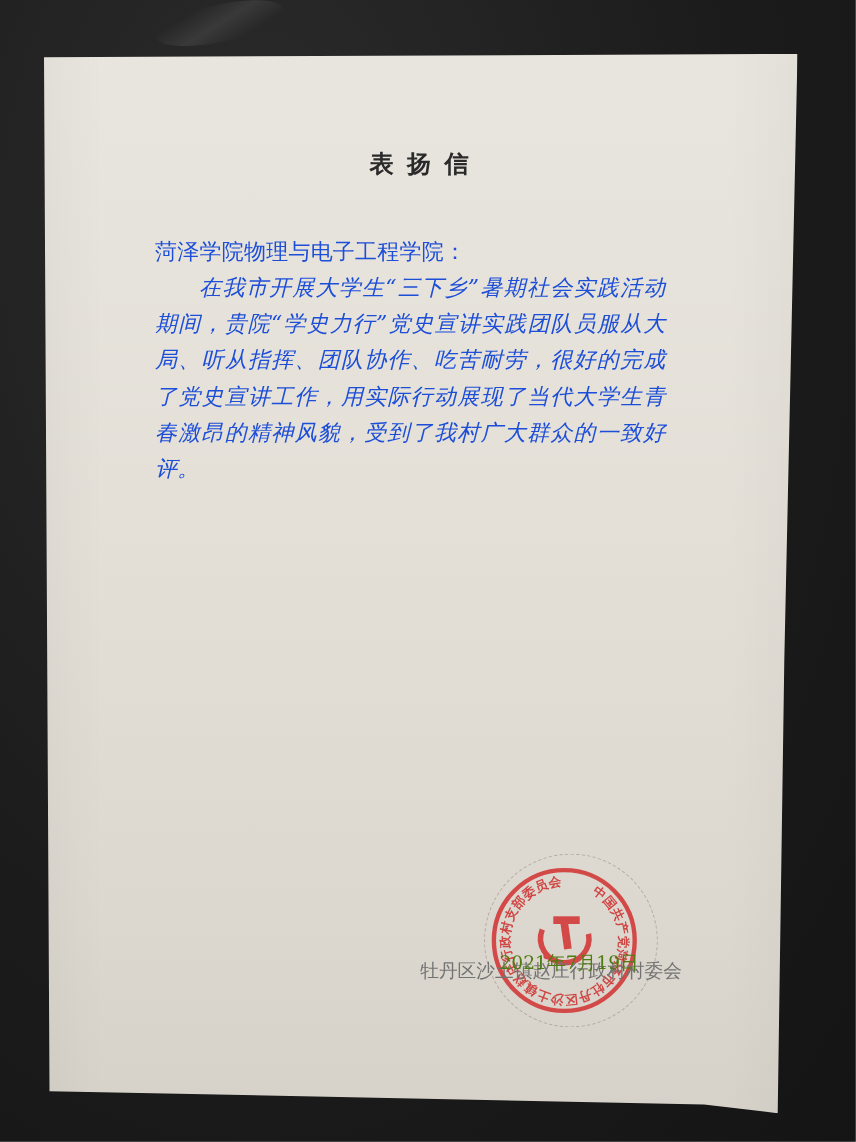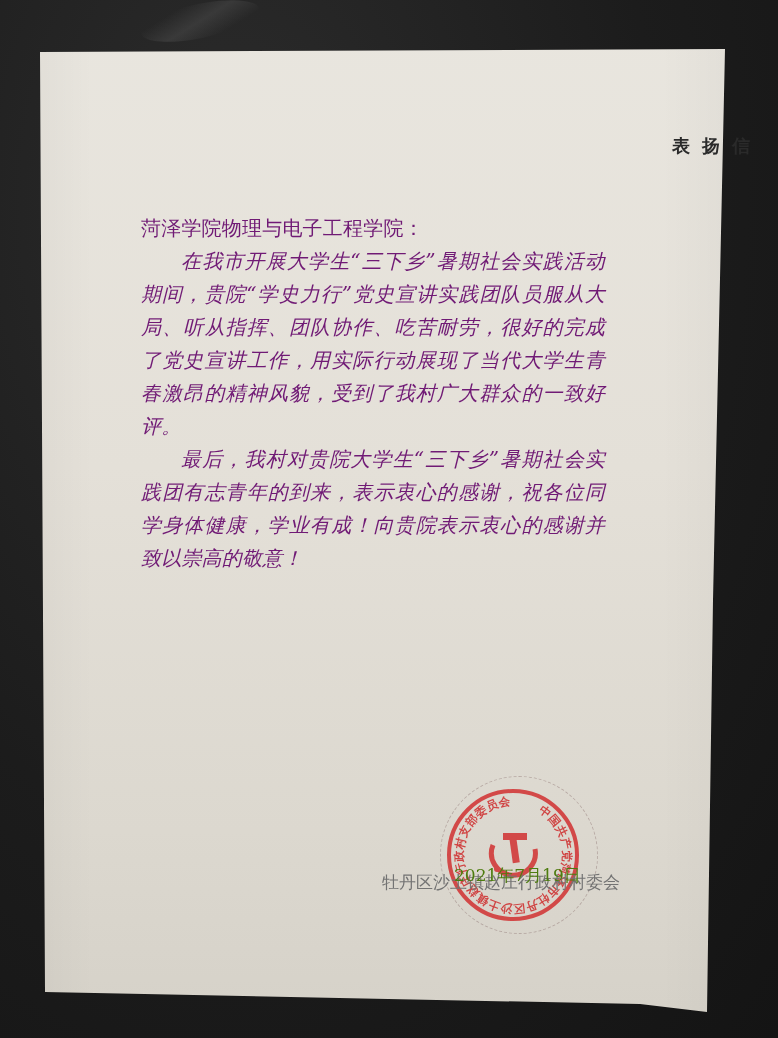--- a/index.html
+++ b/index.html
@@ -18,28 +18,28 @@
       background: linear-gradient(180deg, #e9e6df 0%, #e4e0d8 45%, #dcd8cf 80%, #d5d1c8 100%);
       clip-path: polygon(40px 52px, 725px 49px, 713px 600px, 707px 1012px, 640px 1004px, 45px 992px);
     }
     .paper-shade {
       position: absolute; left: 0; top: 0; width: 778px; height: 1038px;
       background: linear-gradient(90deg, rgba(0,0,0,0.05) 0%, rgba(0,0,0,0) 12%, rgba(0,0,0,0) 85%, rgba(0,0,0,0.05) 100%);
       clip-path: polygon(40px 52px, 725px 49px, 713px 600px, 707px 1012px, 640px 1004px, 45px 992px);
       pointer-events: none;
     }
     .title {
-      position: absolute; left: 0; width: 750px; top: 134px; text-align: right;
+      position: absolute; left: 0; width: 750px; top: 134px; text-align: center;
       font-family: Liberation Mono, monospace;
-      font-size: 18px; font-weight: bold; letter-spacing: 12px; color: #2a2a2a;
+      font-size: 22px; font-weight: bold; letter-spacing: 12px; color: #2a2a2a;
       padding-left: 12px;
     }
     .body-text {
       position: absolute; left: 141px; top: 212px; width: 464px;
-      font-size: 20px; line-height: 33px; color: #701a75; letter-spacing: 0.2px;
+      font-size: 20px; line-height: 33px; color: #1d4ed8; letter-spacing: 0.2px;
     }
     .salutation { margin: 0; }
     .para { margin: 0; text-indent: 40px; text-align: justify; font-style: italic; }
     .signature {
       position: absolute; left: 382px; top: 823px; font-size: 17px; color: #737373; white-space: nowrap;
       z-index: 3;
       margin-top: 48px;
     }
     .date {
       position: absolute; left: 454px; top: 864px; font-size: 17px; color: #4d7c0f; white-space: nowrap;
@@ -60,21 +60,20 @@
 <div class="bg-streak"></div>
 
 <div class="paper"></div>
 <div class="paper-shade"></div>
 
 <div class="title">表扬信</div>
 
 <div class="body-text">
   <p class="salutation">菏泽学院物理与电子工程学院：</p>
   <p class="para">在我市开展大学生“三下乡”暑期社会实践活动期间，贵院“学史力行”党史宣讲实践团队员服从大局、听从指挥、团队协作、吃苦耐劳，很好的完成了党史宣讲工作，用实际行动展现了当代大学生青春激昂的精神风貌，受到了我村广大群众的一致好评。</p>
-  <p class="para">最后，我村对贵院大学生“三下乡”暑期社会实践团有志青年的到来，表示衷心的感谢，祝各位同学身体健康，学业有成！向贵院表示衷心的感谢并致以崇高的敬意！</p>
 </div>
 
 <div class="stamp-ghost"></div>
 
 <div class="stamp">
   <svg width="136" height="136" viewBox="0 0 136 136">
     <defs>
       <path id="ringPath" d="M 68 68 m -50 0 a 50 50 0 1 1 100 0 a 50 50 0 1 1 -100 0" transform="rotate(120 68 68)"></path>
     </defs>
     <circle cx="68" cy="68" r="64" fill="none" stroke="#d23a3a" stroke-width="4"></circle>

